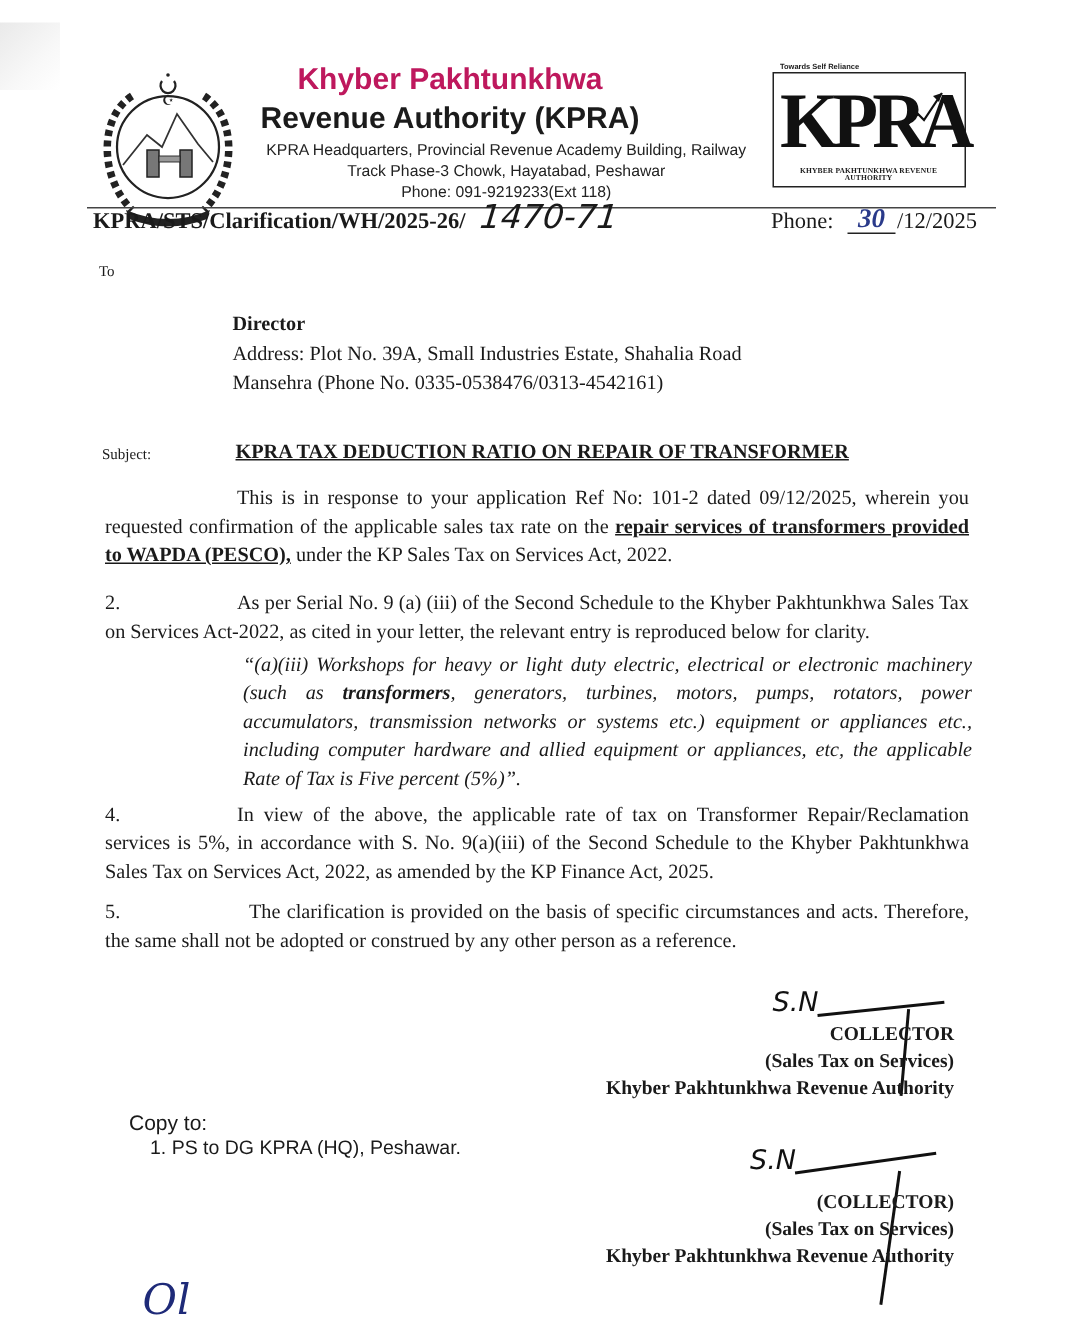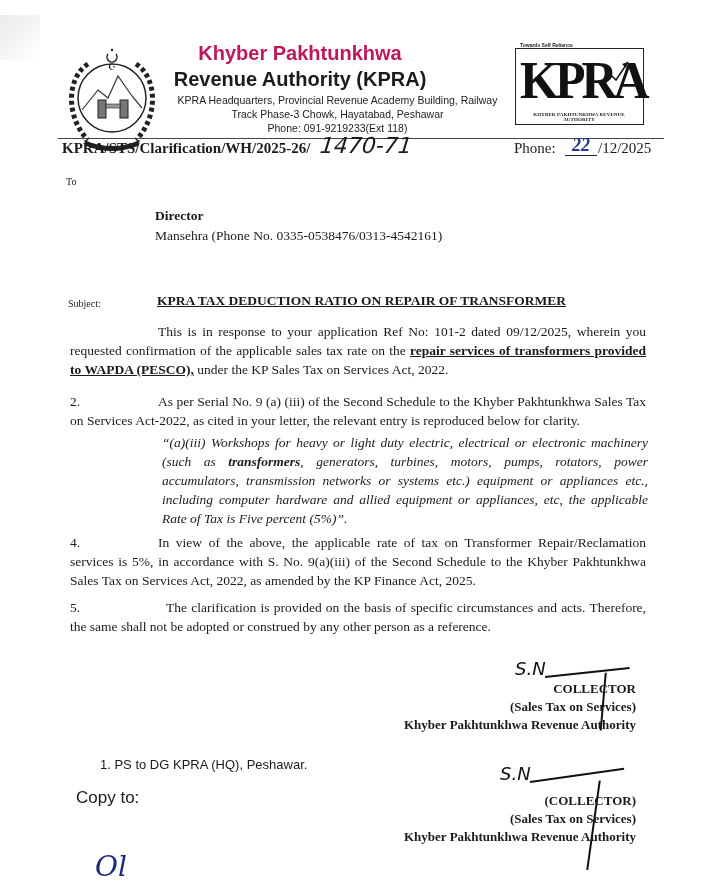--- a/index.html
+++ b/index.html
@@ -58,21 +58,21 @@
 
   
   .sig { right: 85px; text-align: right; font-weight: bold; font-size: 13px; line-height: 18px; }
   #sig1 { top: 680px; }
   #sig2 { top: 792px; }
   .scrawl { font-family: "DejaVu Sans", sans-serif; font-style: italic; color: #111; }
   #sig1-scrawl { left: 515px; top: 658px; font-size: 18px; }
   #sig2-scrawl { left: 500px; top: 763px; font-size: 18px; }
   .sigline { position: absolute; height: 1.5px; background: #111; transform-origin: left center; }
 
-  #copy-label { left: 76px; top: 740px; font-size: 17px; margin-top: 48px; }
+  #copy-label { left: 86px; top: 740px; font-size: 14px; }
   #copy-item { left: 100px; top: 757px; font-size: 13px; }
   #initials { left: 95px; top: 850px; font-size: 28px; color: #1e2a78; font-family: "DejaVu Serif", serif; font-style: italic; }
 </style>
 </head>
 <body>
 
 <div id="fold-mark" class="abs"></div>
 
 <div id="emblem" class="abs">
   <svg width="108" height="105" viewBox="0 0 108 105">
@@ -105,26 +105,27 @@
       <path d="M28 4 L22 6 L26 10 Z" fill="#111"></path>
     </svg>
 </div>
 <div id="logo-sub" class="abs serif">KHYBER PAKHTUNKHWA REVENUE AUTHORITY</div>
 
 <div id="hrule" class="abs"></div>
 
 <div id="ref-no" class="abs serif">KPRA/STS/Clarification/WH/2025-26/</div>
 <div id="ref-hand" class="abs">1470-71</div>
 <div id="dated-label" class="abs serif">Phone:</div>
-<div id="dated-day" class="abs">22</div>
+<div id="dated-day" class="abs">30</div>
 <div id="dated-rest" class="abs serif">/12/2025</div>
 
 <div id="to" class="abs t">To</div>
 <div id="addr-block" class="abs">
   <div class="b">Director</div>
+  <div>Address: Plot No. 39A, Small Industries Estate, Shahalia Road</div>
   <div>Mansehra (Phone No. 0335-0538476/0313-4542161)</div>
 </div>
 
 <div id="subj-label" class="abs t">Subject:</div>
 <div id="subj-text" class="abs">KPRA TAX DEDUCTION RATIO ON REPAIR OF TRANSFORMER</div>
 
 <div id="p1" class="abs para"><span>This is in response to your application Ref No: 101-2 dated 09/12/2025, wherein you requested confirmation of the applicable sales tax rate on the </span><span class="u">repair services of transformers provided to WAPDA (PESCO),</span><span> under the KP Sales Tax on Services Act, 2022.</span></div>
 
 <div id="p2" class="abs para">
   <span class="pnum">2.</span>

